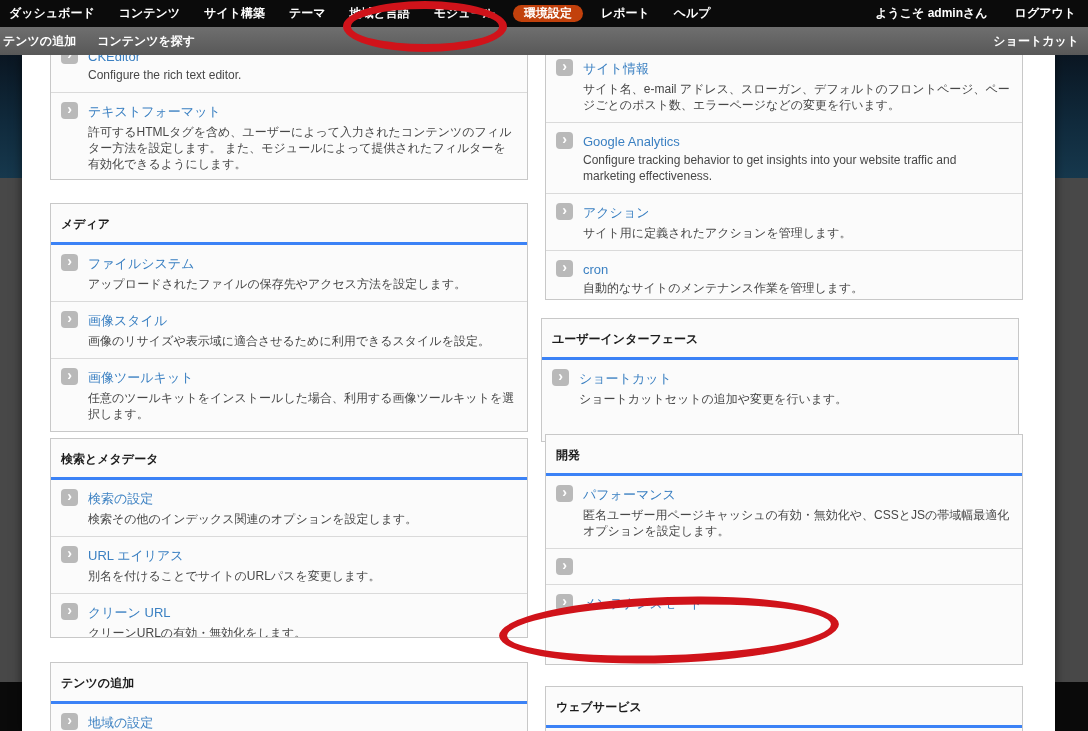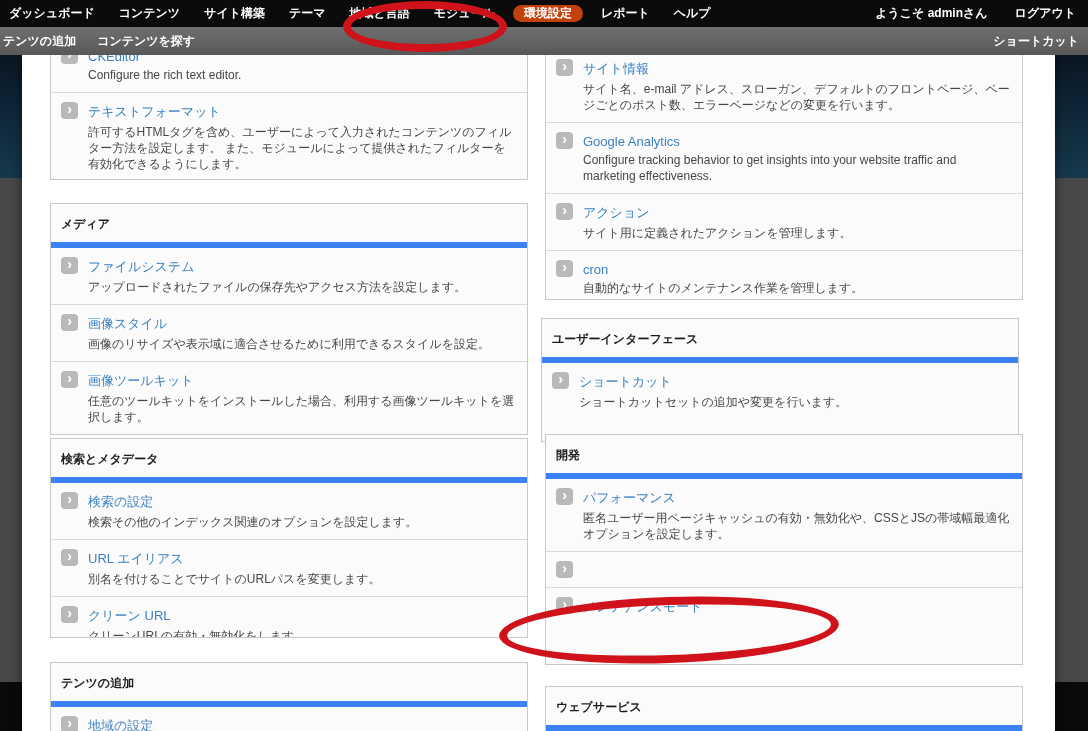--- a/index.html
+++ b/index.html
@@ -28,21 +28,21 @@
   .shortcut-bar{position:absolute;left:0;top:27px;width:100%;height:28px;
                 background:linear-gradient(180deg,#6f6f6f,#585858);
                 display:flex;align-items:center;z-index:30;color:#fff;font-size:12px;font-weight:bold;}
   .sc-left{display:flex;align-items:center;gap:21px;padding-left:3px;}
   .sc-right{margin-left:auto;padding-right:9px;}
 
   
   .panel{position:absolute;width:478px;background:#fbfbfb;border:1px solid #c8c8c8;
          box-sizing:border-box;z-index:10;overflow:hidden;}
   .panel-header{margin:0;font-size:12px;font-weight:bold;color:#1b1b1b;
-                padding:12px 10px 9px 10px;border-bottom:6px solid #3b82f6;}
+                padding:12px 10px 9px 10px;border-bottom:3px solid #3b82f6;}
   .clip-spacer{height:12px;}
   .item{display:flex;align-items:flex-start;padding:9px 10px;}
   .item + .item{border-top:1px solid #dadada;}
   .arrow-icon{flex:0 0 17px;height:17px;background:#b9b9b9;border-radius:4px;
               color:#fff;font-size:14px;line-height:15px;text-align:center;
               font-weight:bold;margin-right:10px;user-select:none;}
   .item-body{flex:1;min-width:0;}
   .item-link{color:#3b80c2;font-size:13px;text-decoration:none;display:inline-block;
              margin-bottom:3px;cursor:pointer;}
   .item-desc{font-size:12px;color:#474747;line-height:16px;}

